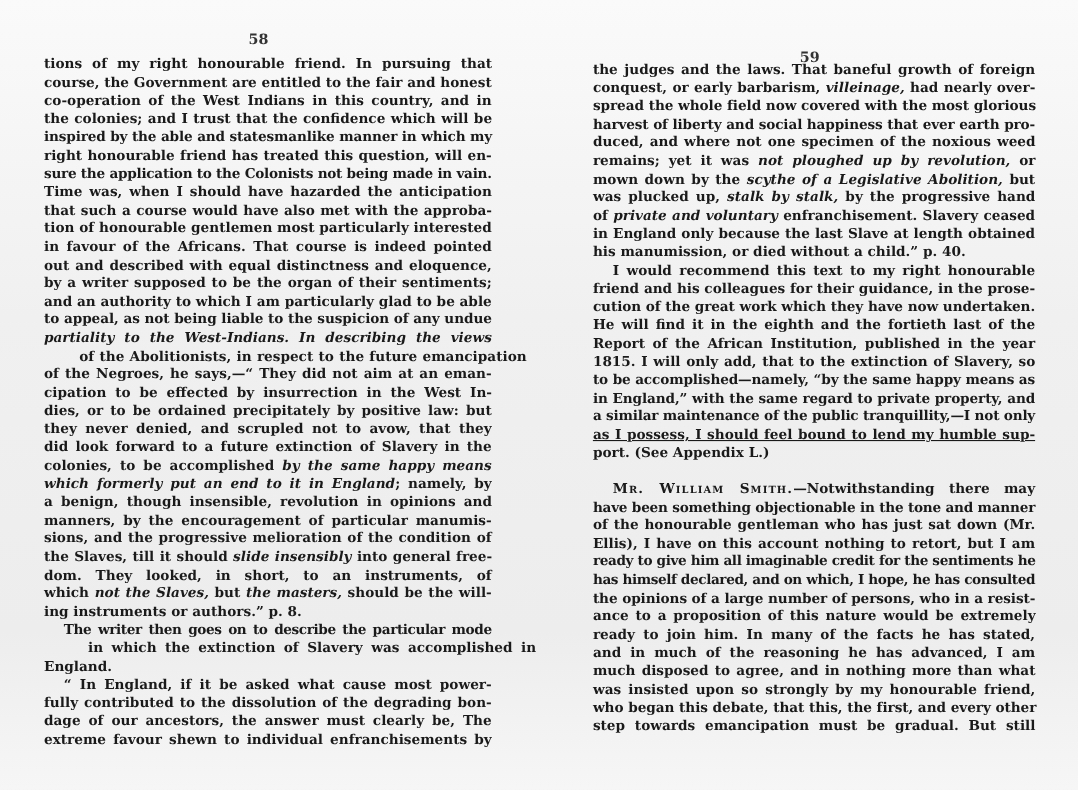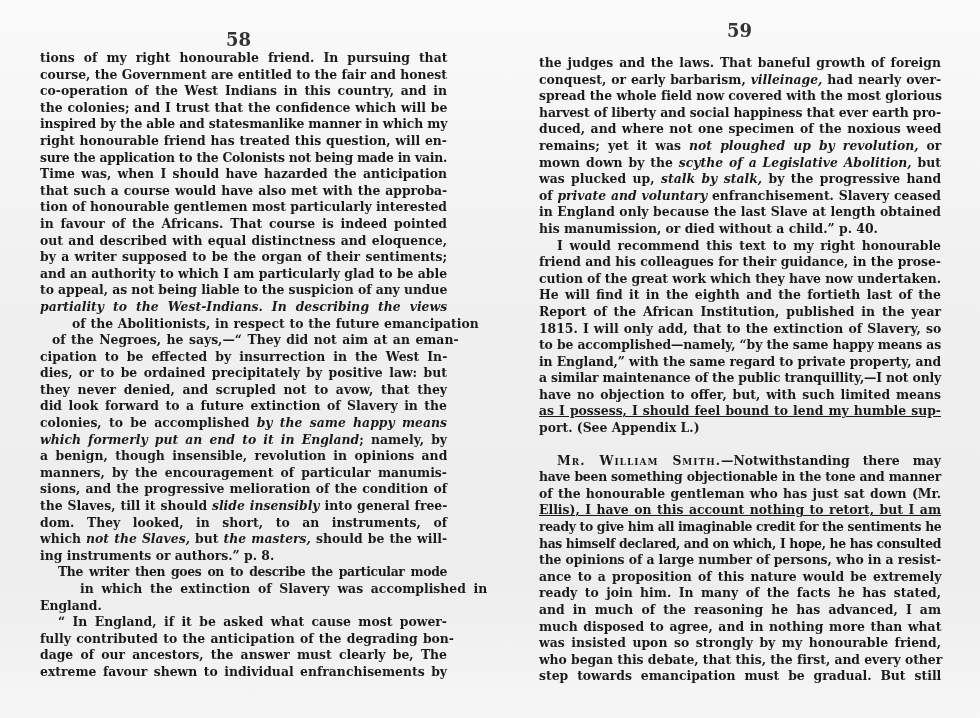--- a/index.html
+++ b/index.html
@@ -7,23 +7,23 @@
     width: 980px; height: 718px; overflow: hidden;
     background: #f4f4f4;
     font-family: "DejaVu Serif", "Liberation Serif", serif;
     color: #1a1a1a;
   }
   .spread { position: relative; width: 980px; height: 718px;
     background: linear-gradient(#fafafa, #f0f0f0 40%, #ededed 80%, #f6f6f6); }
   .page { position: absolute; top: 0; height: 718px; }
   .page.left { left: 0; width: 490px; }
   .page.right { left: 490px; width: 490px; }
-  .folio { position: absolute; font-size: 18px; font-weight: bold; color: #333; }
+  .folio { position: absolute; font-size: 13px; font-weight: bold; color: #333; }
   .left .folio { left: 226px; top: 29px; }
-  .right .folio { left: 237px; top: 20px; }
+  .right .folio { left: 237px; top: 45px; }
   .body { position: absolute; font-size: 12.4px; line-height: 16.6px;
     font-weight: bold; text-align: justify; }
   .left .body { left: 40px; top: 50px; width: 407px; }
   .right .body { left: 49px; top: 55px; width: 402px; }
   .line { display: block; white-space: nowrap; text-align-last: justify; text-align: justify; }
   .line.last { text-align-last: left; }
   .indent { padding-left: 18px; }
   em, .it { font-style: italic; }
   .sc { font-variant: small-caps; letter-spacing: 1px; }
   .gap { height: 16px; }
@@ -46,39 +46,39 @@
       <span class="line" style="display: block; white-space: nowrap; word-spacing: 2px;">Time was, when I should have hazarded the anticipation</span>
       <span class="line" style="display: block; white-space: nowrap; word-spacing: 0.6px;">that such a course would have also met with the approba-</span>
       <span class="line" style="display: block; white-space: nowrap; word-spacing: 0px;">tion of honourable gentlemen most particularly interested</span>
       <span class="line" style="display: block; white-space: nowrap; word-spacing: 2.44444px;">in favour of the Africans. That course is indeed pointed</span>
       <span class="line" style="display: block; white-space: nowrap; word-spacing: 1px;">out and described with equal distinctness and eloquence,</span>
       <span class="line" style="display: block; white-space: nowrap; word-spacing: 1px;">by a writer supposed to be the organ of their sentiments;</span>
       <span class="line" style="display: block; white-space: nowrap; letter-spacing: -0.0169492px;">and an authority to which I am particularly glad to be able</span>
       <span class="line" style="display: block; white-space: nowrap; letter-spacing: -0.0666667px;">to appeal, as not being liable to the suspicion of any undue</span>
       <span class="line" style="display: block; white-space: nowrap; word-spacing: 4.71429px; font-style: italic;">partiality to the West-Indians. In describing the views</span>
       <span class="line" style="display: block; white-space: nowrap; word-spacing: 0.5px; margin-left: 32px;">of the Abolitionists, in respect to the future emancipation</span>
-      <span class="line" style="display: block; white-space: nowrap; word-spacing: 1.18182px; margin-left: 12px;">of the Negroes, he says,—“ They did not aim at an eman-</span>
+      <span class="line" style="display: block; white-space: nowrap; word-spacing: 1.18182px;">of the Negroes, he says,—“ They did not aim at an eman-</span>
       <span class="line" style="display: block; white-space: nowrap; word-spacing: 3.77778px;">cipation to be effected by insurrection in the West In-</span>
       <span class="line" style="display: block; white-space: nowrap; word-spacing: 2.11111px;">dies, or to be ordained precipitately by positive law: but</span>
       <span class="line" style="display: block; white-space: nowrap; word-spacing: 3.33333px;">they never denied, and scrupled not to avow, that they</span>
       <span class="line" style="display: block; white-space: nowrap; word-spacing: 2.2px;">did look forward to a future extinction of Slavery in the</span>
       <span class="line" style="display: block; white-space: nowrap; word-spacing: 3px;"><span>colonies, to be accomplished </span><em>by the same happy means</em></span>
       <span class="line" style="display: block; white-space: nowrap; word-spacing: 2.8px;"><em>which formerly put an end to it in England</em><span>; namely, by</span></span>
       <span class="line" style="display: block; white-space: nowrap; word-spacing: 3.14286px;">a benign, though insensible, revolution in opinions and</span>
       <span class="line" style="display: block; white-space: nowrap; word-spacing: 2.83333px;">manners, by the encouragement of particular manumis-</span>
       <span class="line" style="display: block; white-space: nowrap; word-spacing: 0.875px;">sions, and the progressive melioration of the condition of</span>
       <span class="line" style="display: block; white-space: nowrap; word-spacing: 0.555556px;"><span>the Slaves, till it should </span><em>slide insensibly</em><span> into general free-</span></span>
       <span class="line" style="display: block; white-space: nowrap; word-spacing: 7px;">dom. They looked, in short, to an instruments, of</span>
       <span class="line" style="display: block; white-space: nowrap; word-spacing: 0.8px;"><span>which </span><em>not the Slaves,</em><span> but </span><em>the masters,</em><span> should be the will-</span></span>
       <span class="line last" style="display: block; white-space: nowrap;">ing instruments or authors.” p. 8.</span>
       <span class="line indent" style="display: block; white-space: nowrap; letter-spacing: -0.363636px;">The writer then goes on to describe the particular mode</span>
       <span class="line" style="display: block; white-space: nowrap; word-spacing: 3.375px; margin-left: 40px;">in which the extinction of Slavery was accomplished in</span>
       <span class="line last" style="display: block; white-space: nowrap;">England.</span>
       <span class="line indent" style="display: block; white-space: nowrap; word-spacing: 1.3px;">“ In England, if it be asked what cause most power-</span>
-      <span class="line" style="display: block; white-space: nowrap; word-spacing: 1px;">fully contributed to the anticipation of the degrading bon-</span>
+      <span class="line" style="display: block; white-space: nowrap; word-spacing: 1px;">fully contributed to the dissolution of the degrading bon-</span>
       <span class="line" style="display: block; white-space: nowrap; word-spacing: 2.88889px;">dage of our ancestors, the answer must clearly be, The</span>
       <span class="line" style="display: block; white-space: nowrap; word-spacing: 2.16667px;">extreme favour shewn to individual enfranchisements by</span>
     </div>
   </div>
 
   <div class="page right">
     <div class="folio">59</div>
     <div class="body">
       <span class="line" style="display: block; white-space: nowrap; word-spacing: 1.55556px;">the judges and the laws. That baneful growth of foreign</span>
       <span class="line" style="display: block; white-space: nowrap; word-spacing: 0.571429px;"><span>conquest, or early barbarism, </span><em>villeinage,</em><span> had nearly over-</span></span>
@@ -93,28 +93,27 @@
       <span class="line last" style="display: block; white-space: nowrap;">his manumission, or died without a child.” p. 40.</span>
       <span class="line indent" style="display: block; white-space: nowrap; word-spacing: 0.125px;">I would recommend this text to my right honourable</span>
       <span class="line" style="display: block; white-space: nowrap; letter-spacing: -0.0169492px;">friend and his colleagues for their guidance, in the prose-</span>
       <span class="line" style="display: block; white-space: nowrap; letter-spacing: -0.0714286px;">cution of the great work which they have now undertaken.</span>
       <span class="line" style="display: block; white-space: nowrap; word-spacing: 0.75px;">He will find it in the eighth and the fortieth last of the</span>
       <span class="line" style="display: block; white-space: nowrap; word-spacing: 2.5px;">Report of the African Institution, published in the year</span>
       <span class="line" style="display: block; white-space: nowrap; word-spacing: 0.818182px;">1815. I will only add, that to the extinction of Slavery, so</span>
       <span class="line" style="display: block; white-space: nowrap; letter-spacing: -0.12963px;">to be accomplished—namely, “by the same happy means as</span>
       <span class="line" style="display: block; white-space: nowrap; letter-spacing: -0.103448px;">in England,” with the same regard to private property, and</span>
       <span class="line" style="display: block; white-space: nowrap; letter-spacing: -0.183333px;">a similar maintenance of the public tranquillity,—I not only</span>
-      <span class="line" style="display: block; white-space: nowrap; word-spacing: 1.55556px;">have no objection to offer, but, with such limited means</span>
       <span class="line" style="display: block; white-space: nowrap; word-spacing: 0.727273px; text-decoration: underline;">as I possess, I should feel bound to lend my humble sup-</span>
       <span class="line last" style="display: block; white-space: nowrap;">port. (See Appendix L.)</span>
       <div class="gap"></div>
       <span class="line indent" style="display: block; white-space: nowrap; word-spacing: 4.25px;"><span class="sc">Mr. William Smith.</span><span>—Notwithstanding there may</span></span>
       <span class="line" style="display: block; white-space: nowrap; letter-spacing: -0.214286px;">have been something objectionable in the tone and manner</span>
       <span class="line" style="display: block; white-space: nowrap; word-spacing: 1px;">of the honourable gentleman who has just sat down (Mr.</span>
-      <span class="line" style="display: block; white-space: nowrap; word-spacing: 1.18182px; text-decoration: underline;">Ellis), I have on this account nothing to retort, but I am</span>
+      <span class="line" style="display: block; white-space: nowrap; word-spacing: 1.18182px;">Ellis), I have on this account nothing to retort, but I am</span>
       <span class="line" style="display: block; white-space: nowrap; letter-spacing: -0.344262px;">ready to give him all imaginable credit for the sentiments he</span>
       <span class="line" style="display: block; white-space: nowrap; letter-spacing: -0.366667px;">has himself declared, and on which, I hope, he has consulted</span>
       <span class="line" style="display: block; white-space: nowrap; letter-spacing: -0.0847458px;">the opinions of a large number of persons, who in a resist-</span>
       <span class="line" style="display: block; white-space: nowrap; word-spacing: 1.88889px;">ance to a proposition of this nature would be extremely</span>
       <span class="line" style="display: block; white-space: nowrap; word-spacing: 3.09091px;">ready to join him. In many of the facts he has stated,</span>
       <span class="line" style="display: block; white-space: nowrap; word-spacing: 3.8px;">and in much of the reasoning he has advanced, I am</span>
       <span class="line" style="display: block; white-space: nowrap; word-spacing: 1.33333px;">much disposed to agree, and in nothing more than what</span>
       <span class="line" style="display: block; white-space: nowrap; word-spacing: 2.25px;">was insisted upon so strongly by my honourable friend,</span>
       <span class="line" style="display: block; white-space: nowrap; letter-spacing: -0.05px;">who began this debate, that this, the first, and every other</span>
       <span class="line" style="display: block; white-space: nowrap; word-spacing: 4.57143px;">step towards emancipation must be gradual. But still</span>

